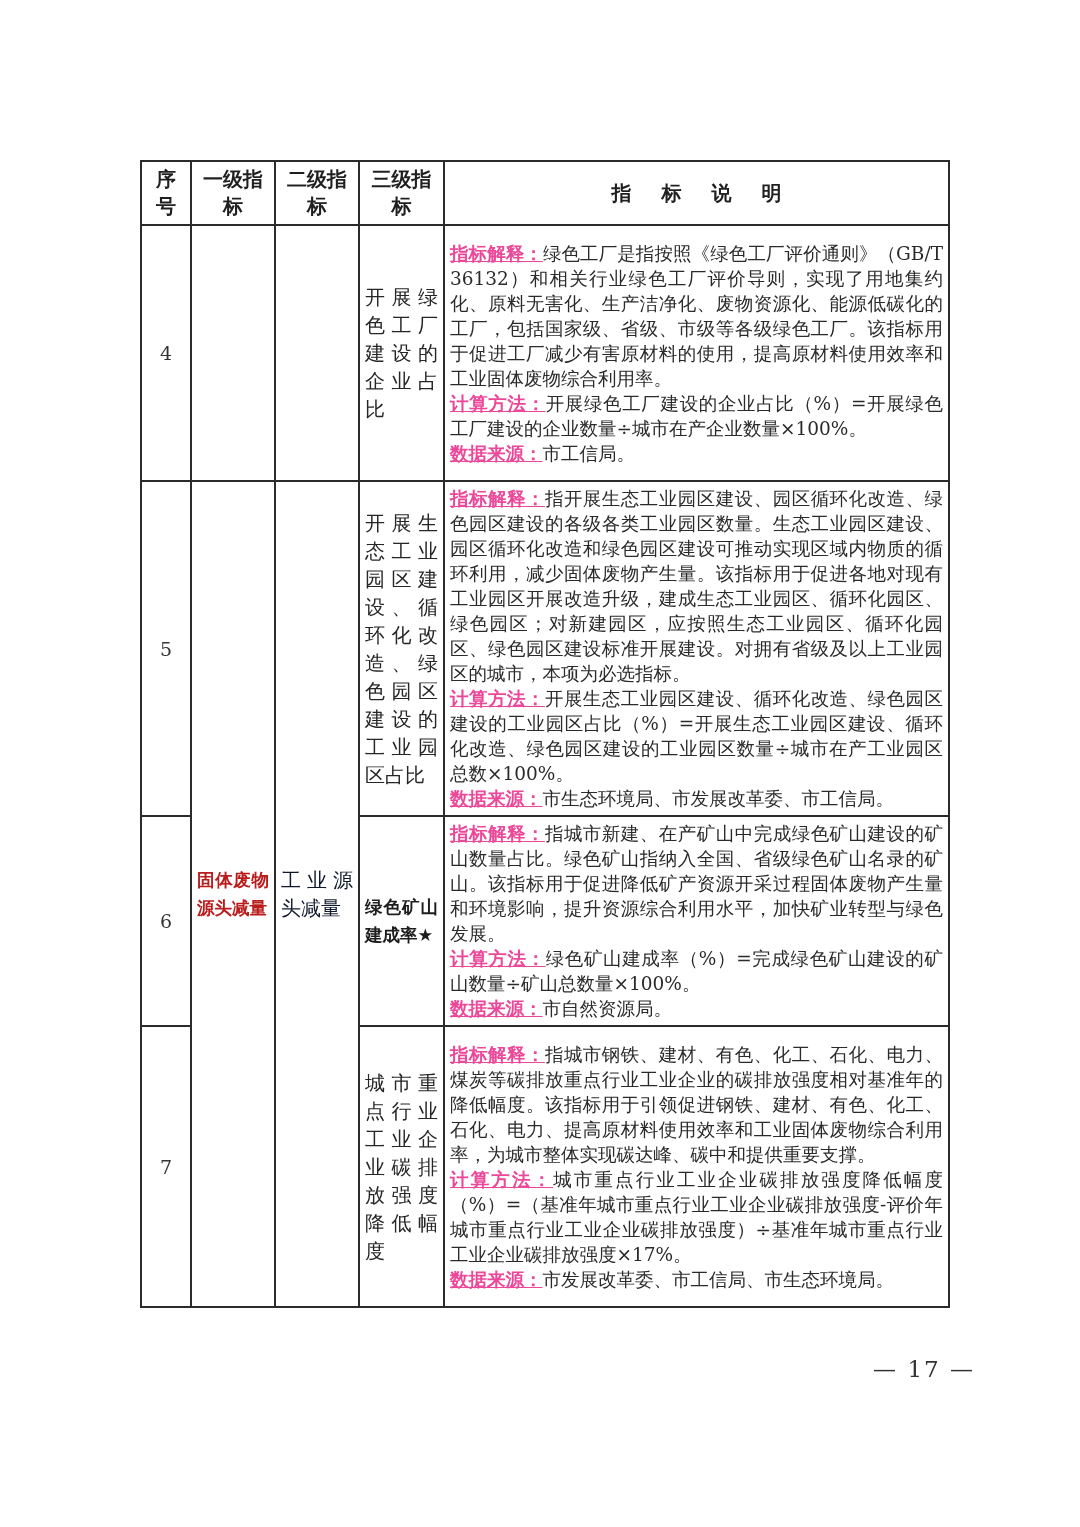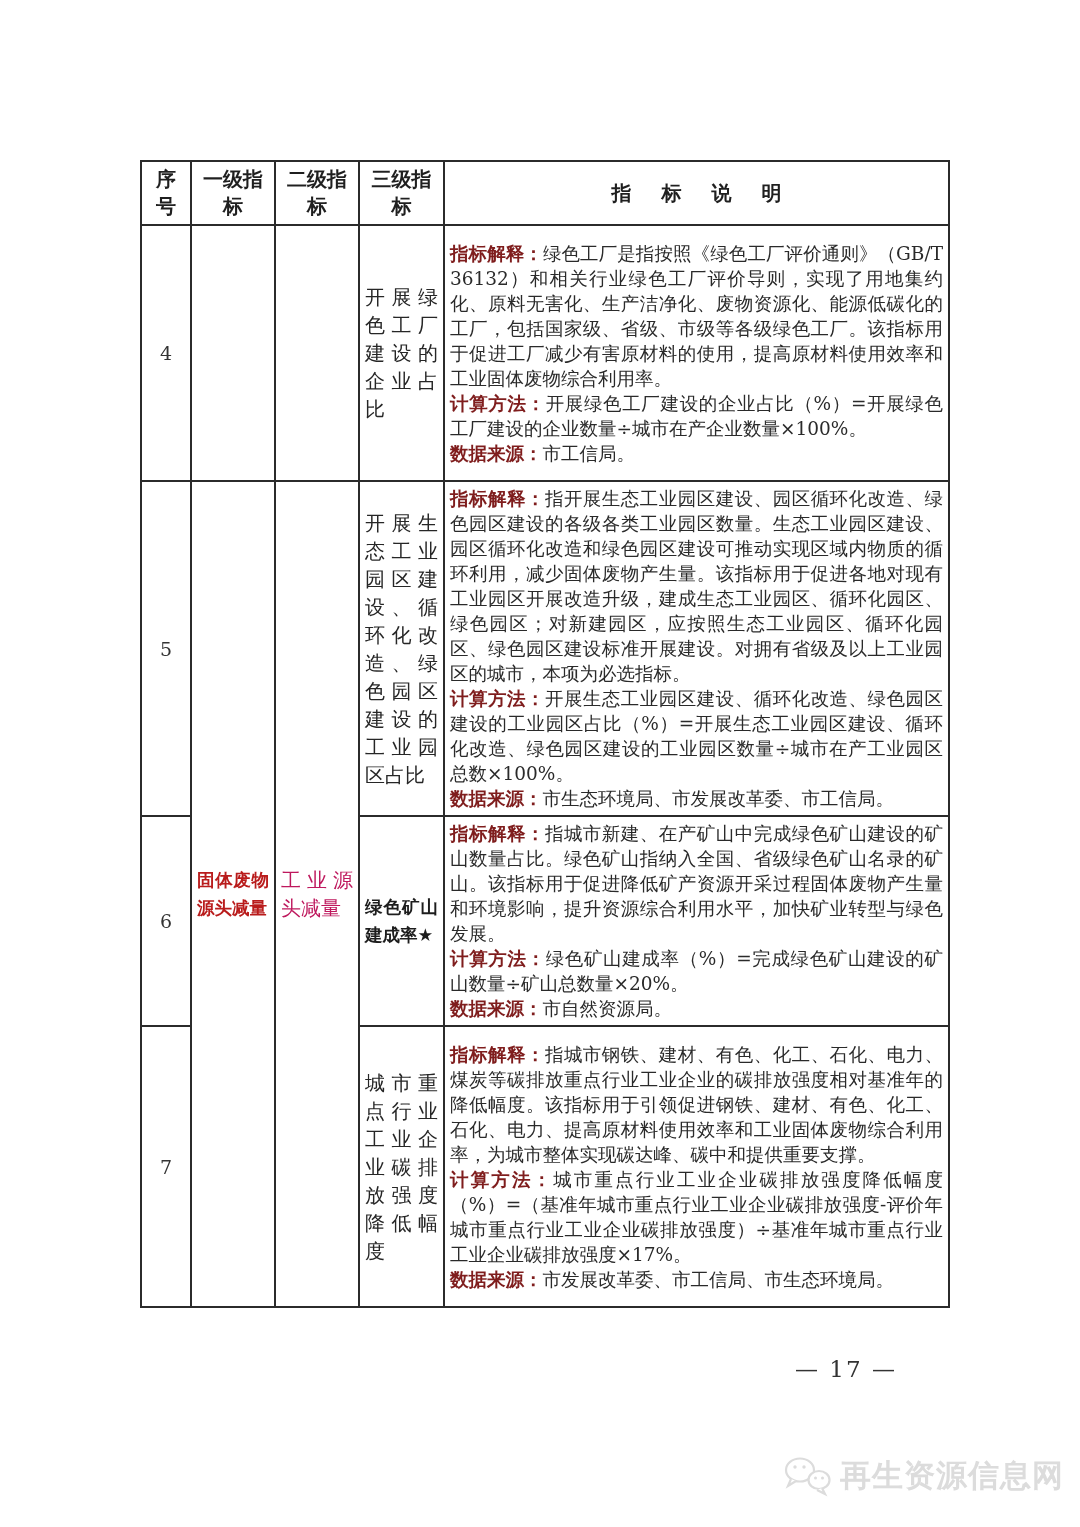--- a/index.html
+++ b/index.html
@@ -30,39 +30,39 @@
   th .sp{letter-spacing:1.5em;text-indent:1.5em;display:inline-block;}
   td.num{
     text-align:center;font-size:19px;color:#333;
   }
   td.lvl1,td.lvl2,td.lvl3{
     font-size:20px;line-height:28px;text-align:justify;
     word-break:break-all;padding:4px 5px;
   }
   td.lvl1{font-weight:bold;color:#b91c1c;
     font-family:"DejaVu Sans","Liberation Sans",sans-serif;font-size:17.5px;}
-  td.lvl2{color:#be185d;}
+  td.lvl2{color:#0f172a;}
   td.lvl3.bold{font-weight:bold;color:#1d1d1d;
     font-family:"DejaVu Sans","Liberation Sans",sans-serif;font-size:17.5px;}
   td.desc{
     padding:9px 11px;font-size:18.5px;line-height:25px;
   }
   td.desc p{
     margin:0;text-align:justify;word-break:break-all;color:#2a2a2a;
   }
-  .plabel{font-weight:600;color:#7f1d1d;}
+  .plabel{font-weight:600;color:#ec4899;text-decoration:underline;}
   tr.r4{height:256px;}
   tr.r5{height:330px;}
   tr.r6{height:208px;}
   tr.r7{height:281px;}
 
   
   .page-number{
     position:absolute;left:795px;top:1356px;width:180px;
-    text-align:left;font-size:23px;color:#333;
+    text-align:right;font-size:23px;color:#333;
     letter-spacing:2px;
   }
   .watermark{
     position:absolute;right:16px;top:1455px;
     display:flex;align-items:center;gap:6px;
     color:#dcdcdc;
     font-family:"DejaVu Sans","Liberation Sans",sans-serif;
     font-size:31px;font-weight:600;letter-spacing:1px;
     user-select:none;
   }
@@ -111,47 +111,32 @@
           <p><span class="plabel">指标解释：</span><span>指开展生态工业园区建设、园区循环化改造、绿色园区建设的各级各类工业园区数量。生态工业园区建设、园区循环化改造和绿色园区建设可推动实现区域内物质的循环利用，减少固体废物产生量。该指标用于促进各地对现有工业园区开展改造升级，建成生态工业园区、循环化园区、绿色园区；对新建园区，应按照生态工业园区、循环化园区、绿色园区建设标准开展建设。对拥有省级及以上工业园区的城市，本项为必选指标。</span></p>
           <p><span class="plabel">计算方法：</span><span>开展生态工业园区建设、循环化改造、绿色园区建设的工业园区占比（%）=开展生态工业园区建设、循环化改造、绿色园区建设的工业园区数量÷城市在产工业园区总数×100%。</span></p>
           <p><span class="plabel">数据来源：</span><span>市生态环境局、市发展改革委、市工信局。</span></p>
         </td>
       </tr>
       <tr class="r6">
         <td class="num">6</td>
         <td class="lvl3 bold">绿色矿山建成率★</td>
         <td class="desc">
           <p><span class="plabel">指标解释：</span><span>指城市新建、在产矿山中完成绿色矿山建设的矿山数量占比。绿色矿山指纳入全国、省级绿色矿山名录的矿山。该指标用于促进降低矿产资源开采过程固体废物产生量和环境影响，提升资源综合利用水平，加快矿业转型与绿色发展。</span></p>
-          <p><span class="plabel">计算方法：</span><span>绿色矿山建成率（%）=完成绿色矿山建设的矿山数量÷矿山总数量×20%。</span></p>
+          <p><span class="plabel">计算方法：</span><span>绿色矿山建成率（%）=完成绿色矿山建设的矿山数量÷矿山总数量×100%。</span></p>
           <p><span class="plabel">数据来源：</span><span>市自然资源局。</span></p>
         </td>
       </tr>
       <tr class="r7">
         <td class="num">7</td>
         <td class="lvl3">城市重点行业工业企业碳排放强度降低幅度</td>
         <td class="desc">
           <p><span class="plabel">指标解释：</span><span>指城市钢铁、建材、有色、化工、石化、电力、煤炭等碳排放重点行业工业企业的碳排放强度相对基准年的降低幅度。该指标用于引领促进钢铁、建材、有色、化工、石化、电力、提高原材料使用效率和工业固体废物综合利用率，为城市整体实现碳达峰、碳中和提供重要支撑。</span></p>
           <p><span class="plabel">计算方法：</span><span>城市重点行业工业企业碳排放强度降低幅度（%）=（基准年城市重点行业工业企业碳排放强度-评价年城市重点行业工业企业碳排放强度）÷基准年城市重点行业工业企业碳排放强度×17%。</span></p>
           <p><span class="plabel">数据来源：</span><span>市发展改革委、市工信局、市生态环境局。</span></p>
         </td>
       </tr>
     </tbody>
   </table>
 
   <div class="page-number">— 17 —</div>
 
-  <div class="watermark">
-    <span>
-      <svg width="52" height="42" viewBox="0 0 52 42" fill="none">
-        <ellipse cx="18" cy="15" rx="14" ry="11.5" stroke="#dcdcdc" stroke-width="2.2"></ellipse>
-        <path d="M9 24 L6 31 L14 26" stroke="#dcdcdc" stroke-width="2.2" fill="#ffffff"></path>
-        <circle cx="13" cy="12" r="1.7" fill="#dcdcdc"></circle>
-        <circle cx="22" cy="12" r="1.7" fill="#dcdcdc"></circle>
-        <ellipse cx="37" cy="25" rx="10.5" ry="9" fill="#ffffff" stroke="#dcdcdc" stroke-width="2.2"></ellipse>
-        <path d="M40 33 L43 39 L35 35" stroke="#dcdcdc" stroke-width="2.2" fill="#ffffff"></path>
-        <circle cx="33.5" cy="23" r="1.5" fill="#dcdcdc"></circle>
-        <circle cx="40.5" cy="23" r="1.5" fill="#dcdcdc"></circle>
-      </svg>
-    </span>
-    <span>再生资源信息网</span>
-  </div>
 
 </div>
 
 </body></html>

